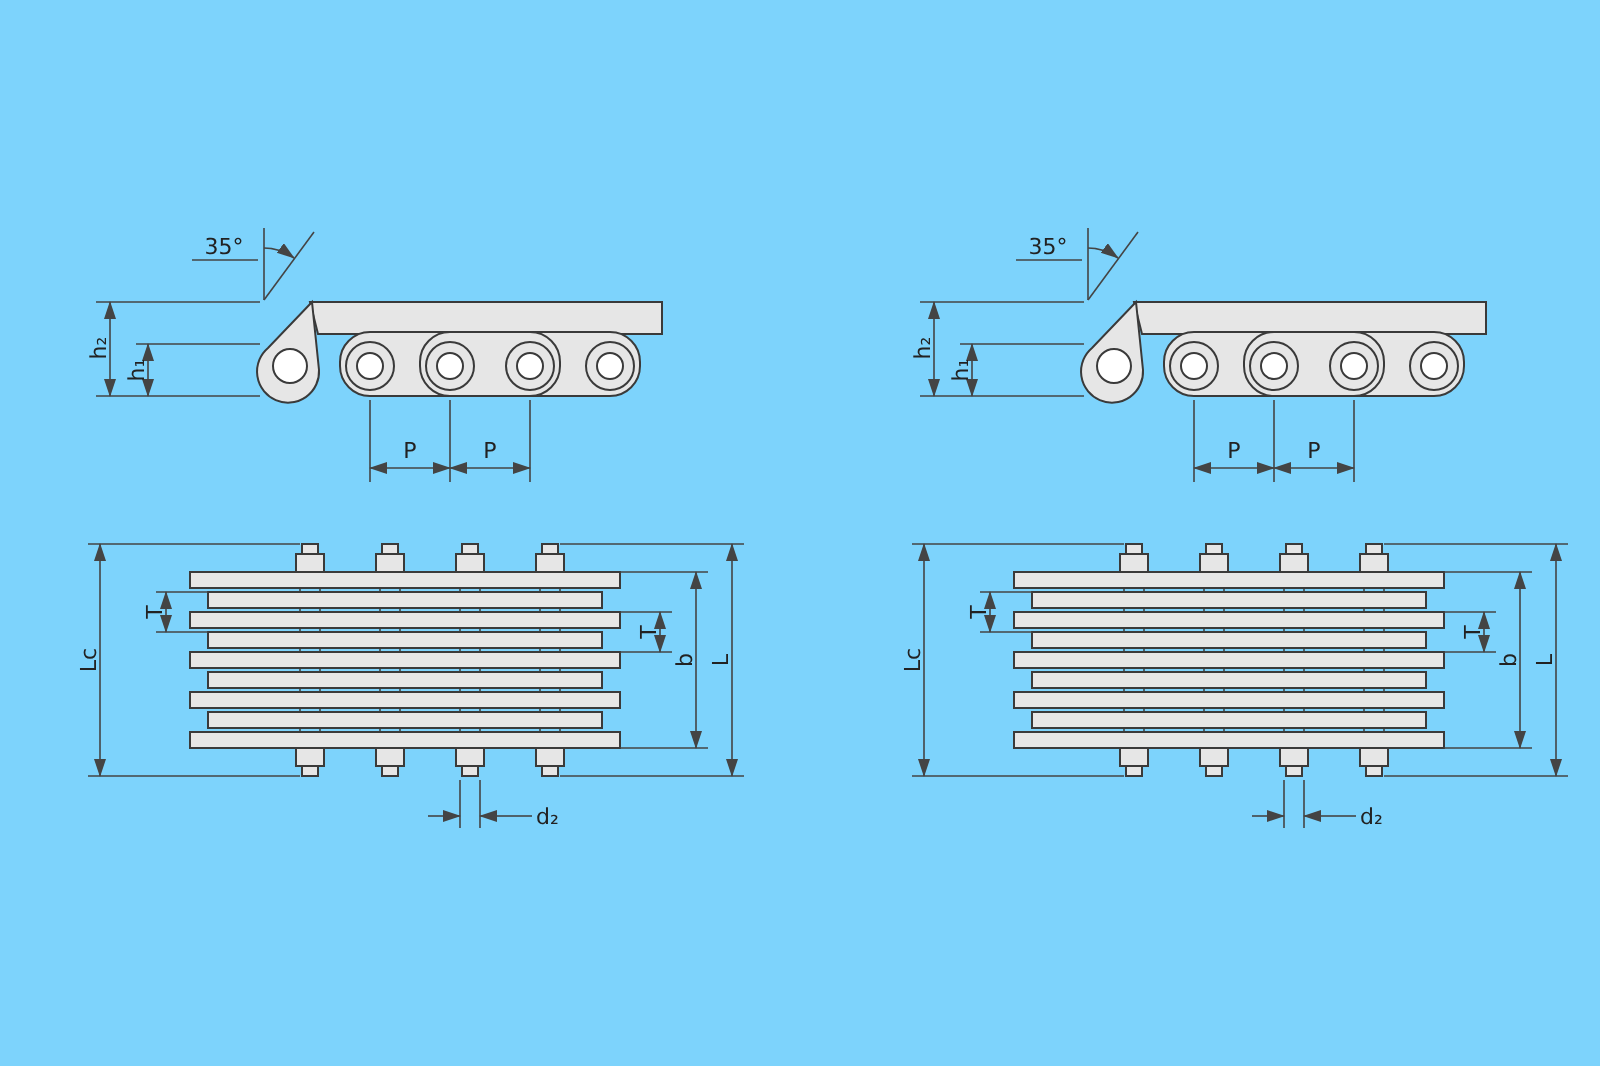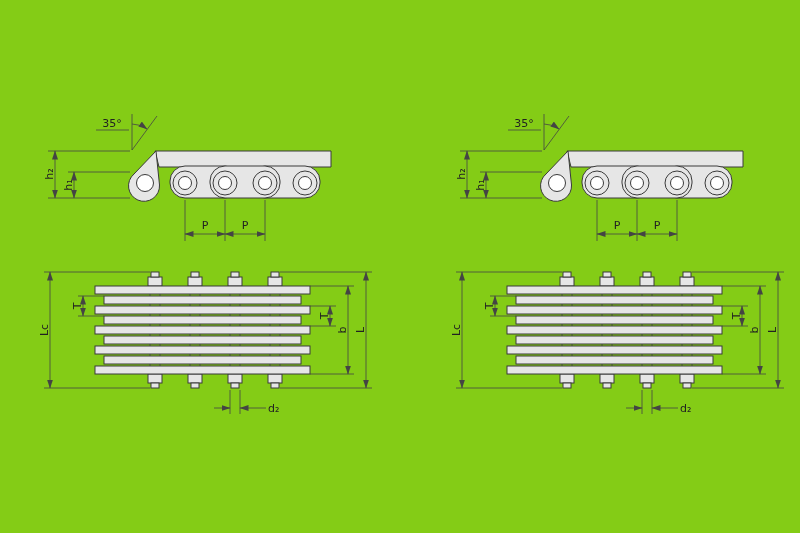--- a/index.html
+++ b/index.html
@@ -1,16 +1,16 @@
 <!DOCTYPE html>
 <html><head>
 <meta charset="utf-8">
 <style>
   html,body{margin:0;padding:0;background:#ffffff;}
-  .page{width:800px;height:533px;background:#84cc16;overflow:hidden;position:relative;}
+  .page{width:800px;height:533px;background:#7dd3fc;overflow:hidden;position:relative;}
   svg{display:block;}
   svg text{font-family:"DejaVu Sans", sans-serif;font-size:11px;fill:#222222;}
   .part{fill:#e6e6e6;stroke:#3a3a3a;stroke-width:1;}
   .hole{fill:#ffffff;stroke:#3a3a3a;stroke-width:1;}
   .dim{stroke:#444444;stroke-width:0.8;fill:none;}
 </style>
 </head>
 <body>
 
 <div class="page">

